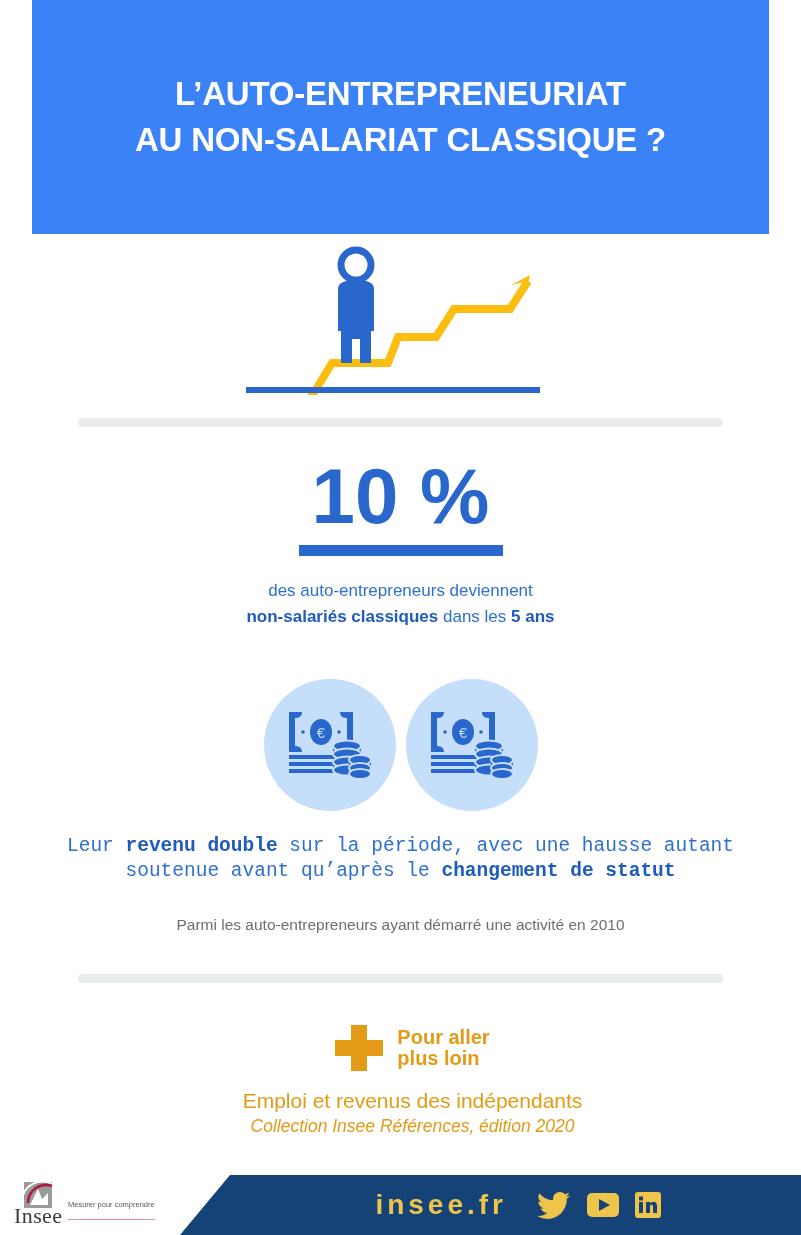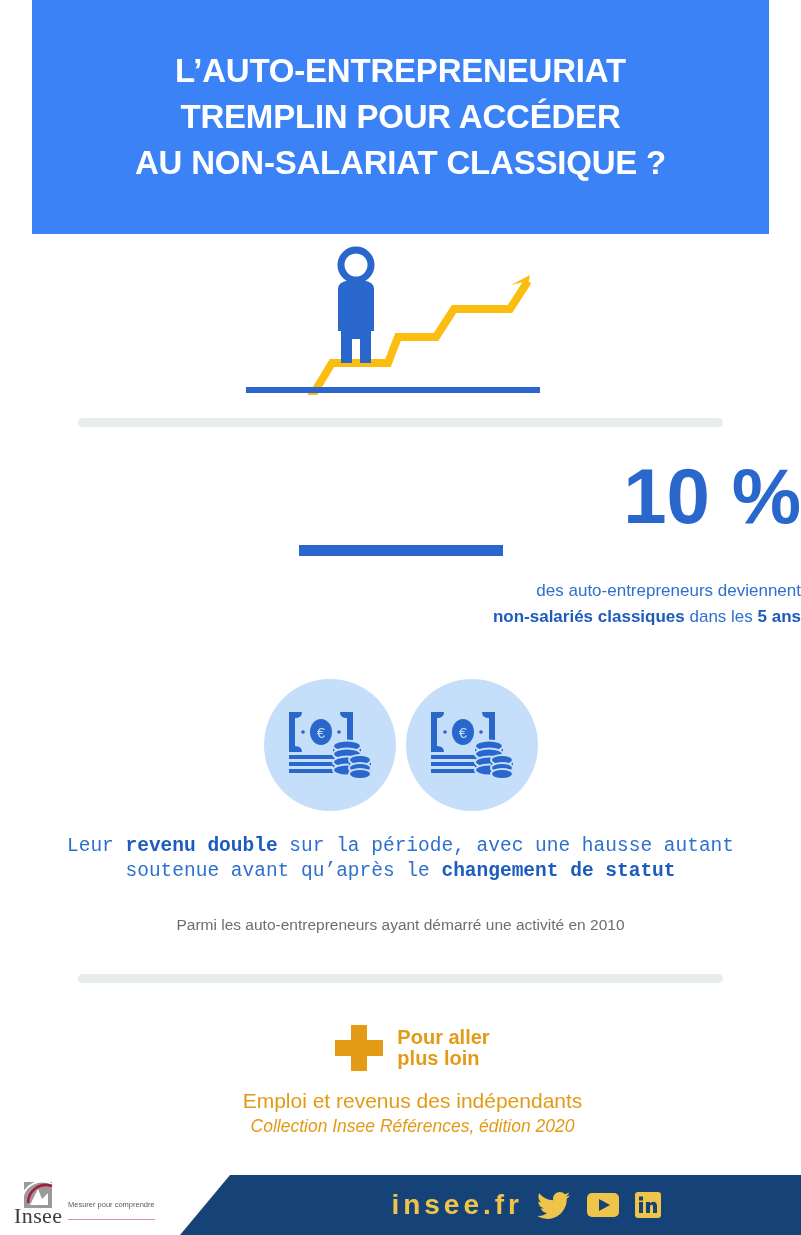--- a/index.html
+++ b/index.html
@@ -37,21 +37,21 @@
   .divider {
     position:absolute; left:78px; width:645px; height:9px;
     background:#E8ECEC; border-radius:5px;
   }
   .divider.d1 { top:418px; }
   .divider.d2 { top:974px; }
 
   
   .stat-block {
     position:absolute; left:0; top:455px; width:801px;
-    text-align:right;
+    text-align:center;
   }
   .stat-number {
     color:#2967CC; font-size:78px; font-weight:bold;
     line-height:82px; letter-spacing:0px;
   }
   .stat-rule {
     width:204px; height:11px; background:#2967CC;
     margin:8px auto 0 auto;
   }
   .stat-caption {
@@ -129,35 +129,34 @@
     font-size:22px; line-height:22px; letter-spacing:0.4px;
   }
   .logo-tag {
     position:absolute; left:54px; top:21px;
     color:#5A5A5A; font-size:7.5px; line-height:10px;
     padding-bottom:9px; border-bottom:1.5px solid #E38BAE;
     white-space:nowrap;
   }
   .footer-right {
     position:absolute; right:22px; top:0; height:60px;
-    display:flex; align-items:center; gap:14px;
+    display:flex; align-items:center; gap:30px;
   }
   .footer-url {
     color:#EFC44A; font-size:28px; font-weight:bold;
     letter-spacing:4px; line-height:30px;
   }
   .soc { display:flex; align-items:center; gap:16px; }
 </style>
 </head>
 <body>
 
 <div class="header">
   <div class="header-title">
     <span>L’AUTO-ENTREPRENEURIAT</span>
-    <span>TREMPLIN POUR ACCÉDER</span>
     <span>AU NON-SALARIAT CLASSIQUE ?</span>
   </div>
 </div>
 
 <div class="hero">
   <svg width="320" height="165" viewBox="0 0 320 165">
 
     <polyline points="68,152 75,152 92,124 148,124 158,98 196,98 214,70 270,70 288,42" fill="none" stroke="#FBBE10" stroke-width="8" stroke-linejoin="miter" stroke-linecap="butt"></polyline>
 
     <polygon points="288,42 271,46 290,36 286,55" fill="#FBBE10"></polygon>

